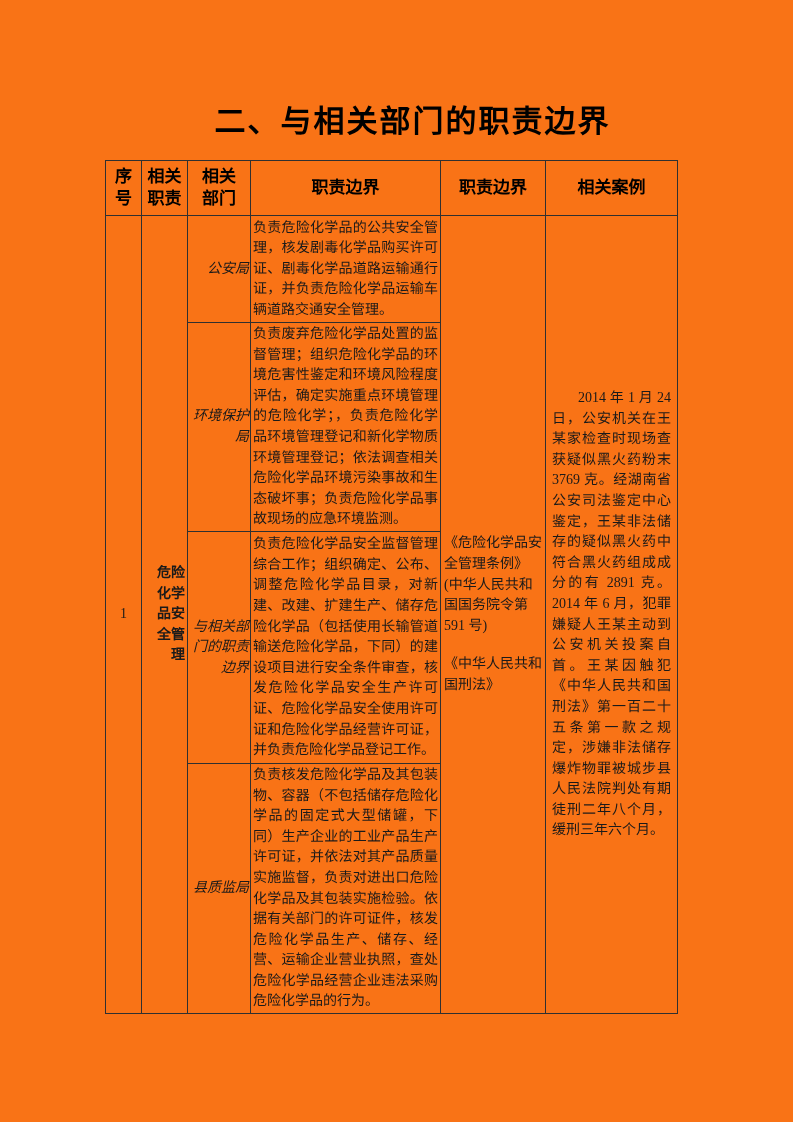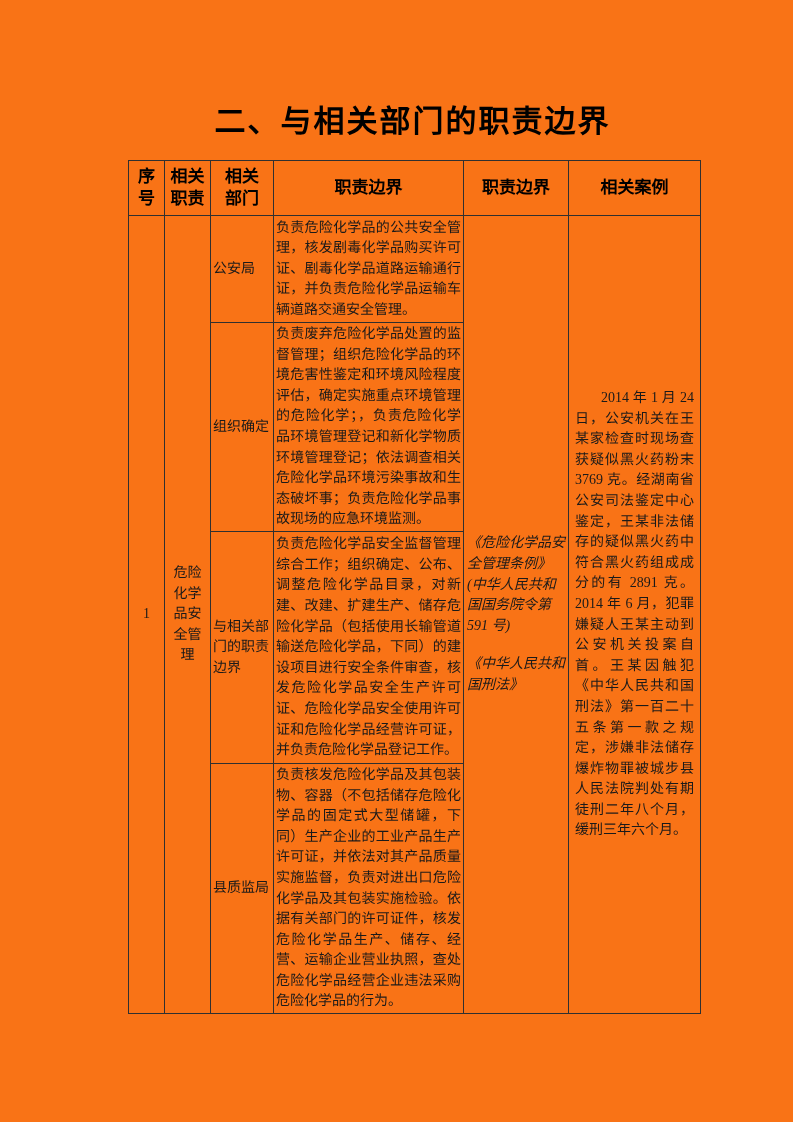--- a/index.html
+++ b/index.html
@@ -21,21 +21,21 @@
     margin: 0;
     text-align: center;
     font-family: "Liberation Sans", sans-serif;
     font-weight: 700;
     font-size: 31px;
     letter-spacing: 2px;
     color: #000000;
   }
   table.resp-table {
     position: absolute;
-    left: 128px;
+    left: 105px;
     top: 160px;
     width: 572px;
     border-collapse: collapse;
     table-layout: fixed;
   }
   .resp-table th, .resp-table td {
     border: 1.5px solid #303030;
     box-sizing: border-box;
   }
   .resp-table th {
@@ -56,29 +56,29 @@
     line-height: 20.6px;
     vertical-align: middle;
     color: #1a1a1a;
   }
   tr.hdr-row { height: 55px; }
   tr.r1 { height: 107px; }
   tr.r2 { height: 206px; }
   tr.r3 { height: 232px; }
   tr.r4 { height: 248px; }
   .c-index { text-align: center; }
-  .c-duty  { padding: 0 2px; text-align: center; }
-  .c-dept  { padding: 0 1px 0 2px; text-align: left; }
+  .c-duty  { padding: 0 2px; text-align: right; font-weight: bold; }
+  .c-dept  { padding: 0 1px 0 2px; text-align: right; font-style: italic; }
   .c-bound {
     padding: 1px 2px;
     text-align: justify;
     text-justify: inter-character;
     margin-left: 40px;
   }
-  .c-basis { padding: 0 3px; text-align: left; font-style: italic; }
+  .c-basis { padding: 0 3px; text-align: left; }
   .c-basis p { margin: 0; }
   .c-basis p + p { margin-top: 18px; }
   .c-case {
     padding: 0 4px;
     text-align: justify;
     text-justify: inter-character;
   }
   .c-case .case-p { margin: 2px; text-indent: 26px; }
 </style>
 </head>
@@ -127,21 +127,21 @@
         <td class="c-bound">负责危险化学品的公共安全管理，核发剧毒化学品购买许可证、剧毒化学品道路运输通行证，并负责危险化学品运输车辆道路交通安全管理。</td>
         <td class="c-basis" rowspan="4">
           <p>《危险化学品安全管理条例》(中华人民共和国国务院令第 591 号)</p>
           <p>《中华人民共和国刑法》</p>
         </td>
         <td class="c-case" rowspan="4">
           <p class="case-p">2014 年 1 月 24 日，公安机关在王某家检查时现场查获疑似黑火药粉末 3769 克。经湖南省公安司法鉴定中心鉴定，王某非法储存的疑似黑火药中符合黑火药组成成分的有 2891 克。2014 年 6 月，犯罪嫌疑人王某主动到公安机关投案自首。王某因触犯《中华人民共和国刑法》第一百二十五条第一款之规定，涉嫌非法储存爆炸物罪被城步县人民法院判处有期徒刑二年八个月，缓刑三年六个月。</p>
         </td>
       </tr>
       <tr class="r2">
-        <td class="c-dept">组织确定</td>
+        <td class="c-dept">环境保护局</td>
         <td class="c-bound">负责废弃危险化学品处置的监督管理；组织危险化学品的环境危害性鉴定和环境风险程度评估，确定实施重点环境管理的危险化学；，负责危险化学品环境管理登记和新化学物质环境管理登记；依法调查相关危险化学品环境污染事故和生态破坏事；负责危险化学品事故现场的应急环境监测。</td>
       </tr>
       <tr class="r3">
         <td class="c-dept">与相关部门的职责边界</td>
         <td class="c-bound">负责危险化学品安全监督管理综合工作；组织确定、公布、调整危险化学品目录，对新建、改建、扩建生产、储存危险化学品（包括使用长输管道输送危险化学品，下同）的建设项目进行安全条件审查，核发危险化学品安全生产许可证、危险化学品安全使用许可证和危险化学品经营许可证，并负责危险化学品登记工作。</td>
       </tr>
       <tr class="r4">
         <td class="c-dept">县质监局</td>
         <td class="c-bound">负责核发危险化学品及其包装物、容器（不包括储存危险化学品的固定式大型储罐，下同）生产企业的工业产品生产许可证，并依法对其产品质量实施监督，负责对进出口危险化学品及其包装实施检验。依据有关部门的许可证件，核发危险化学品生产、储存、经营、运输企业营业执照，查处危险化学品经营企业违法采购危险化学品的行为。</td>
       </tr>

